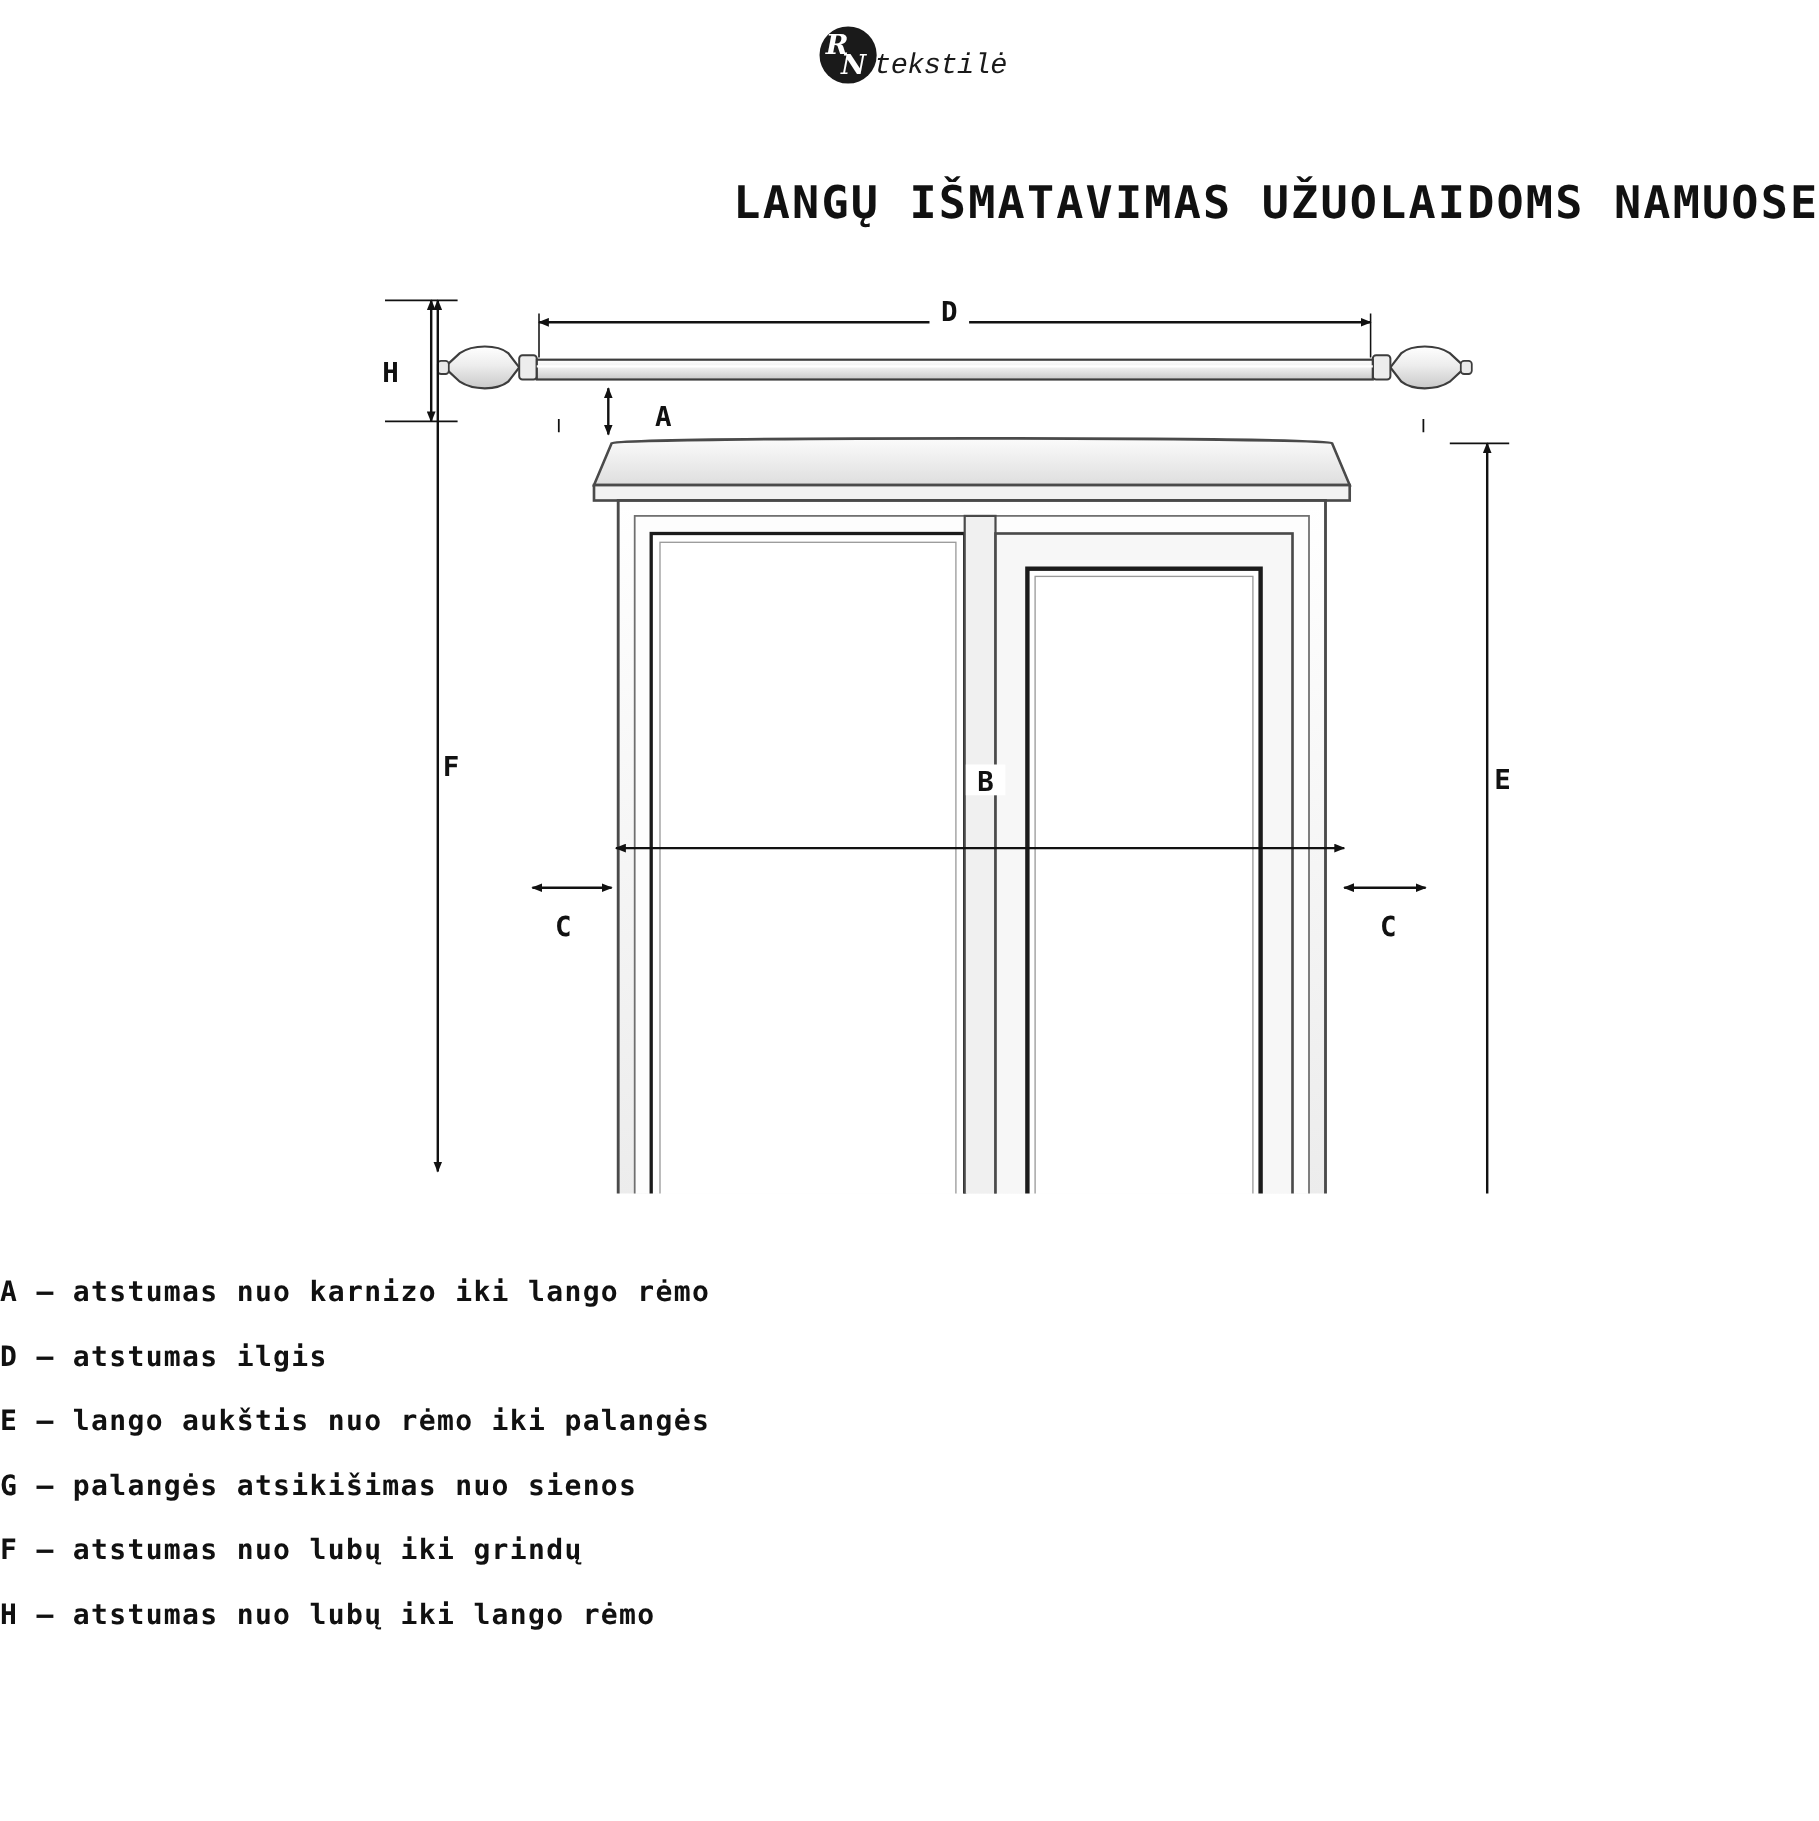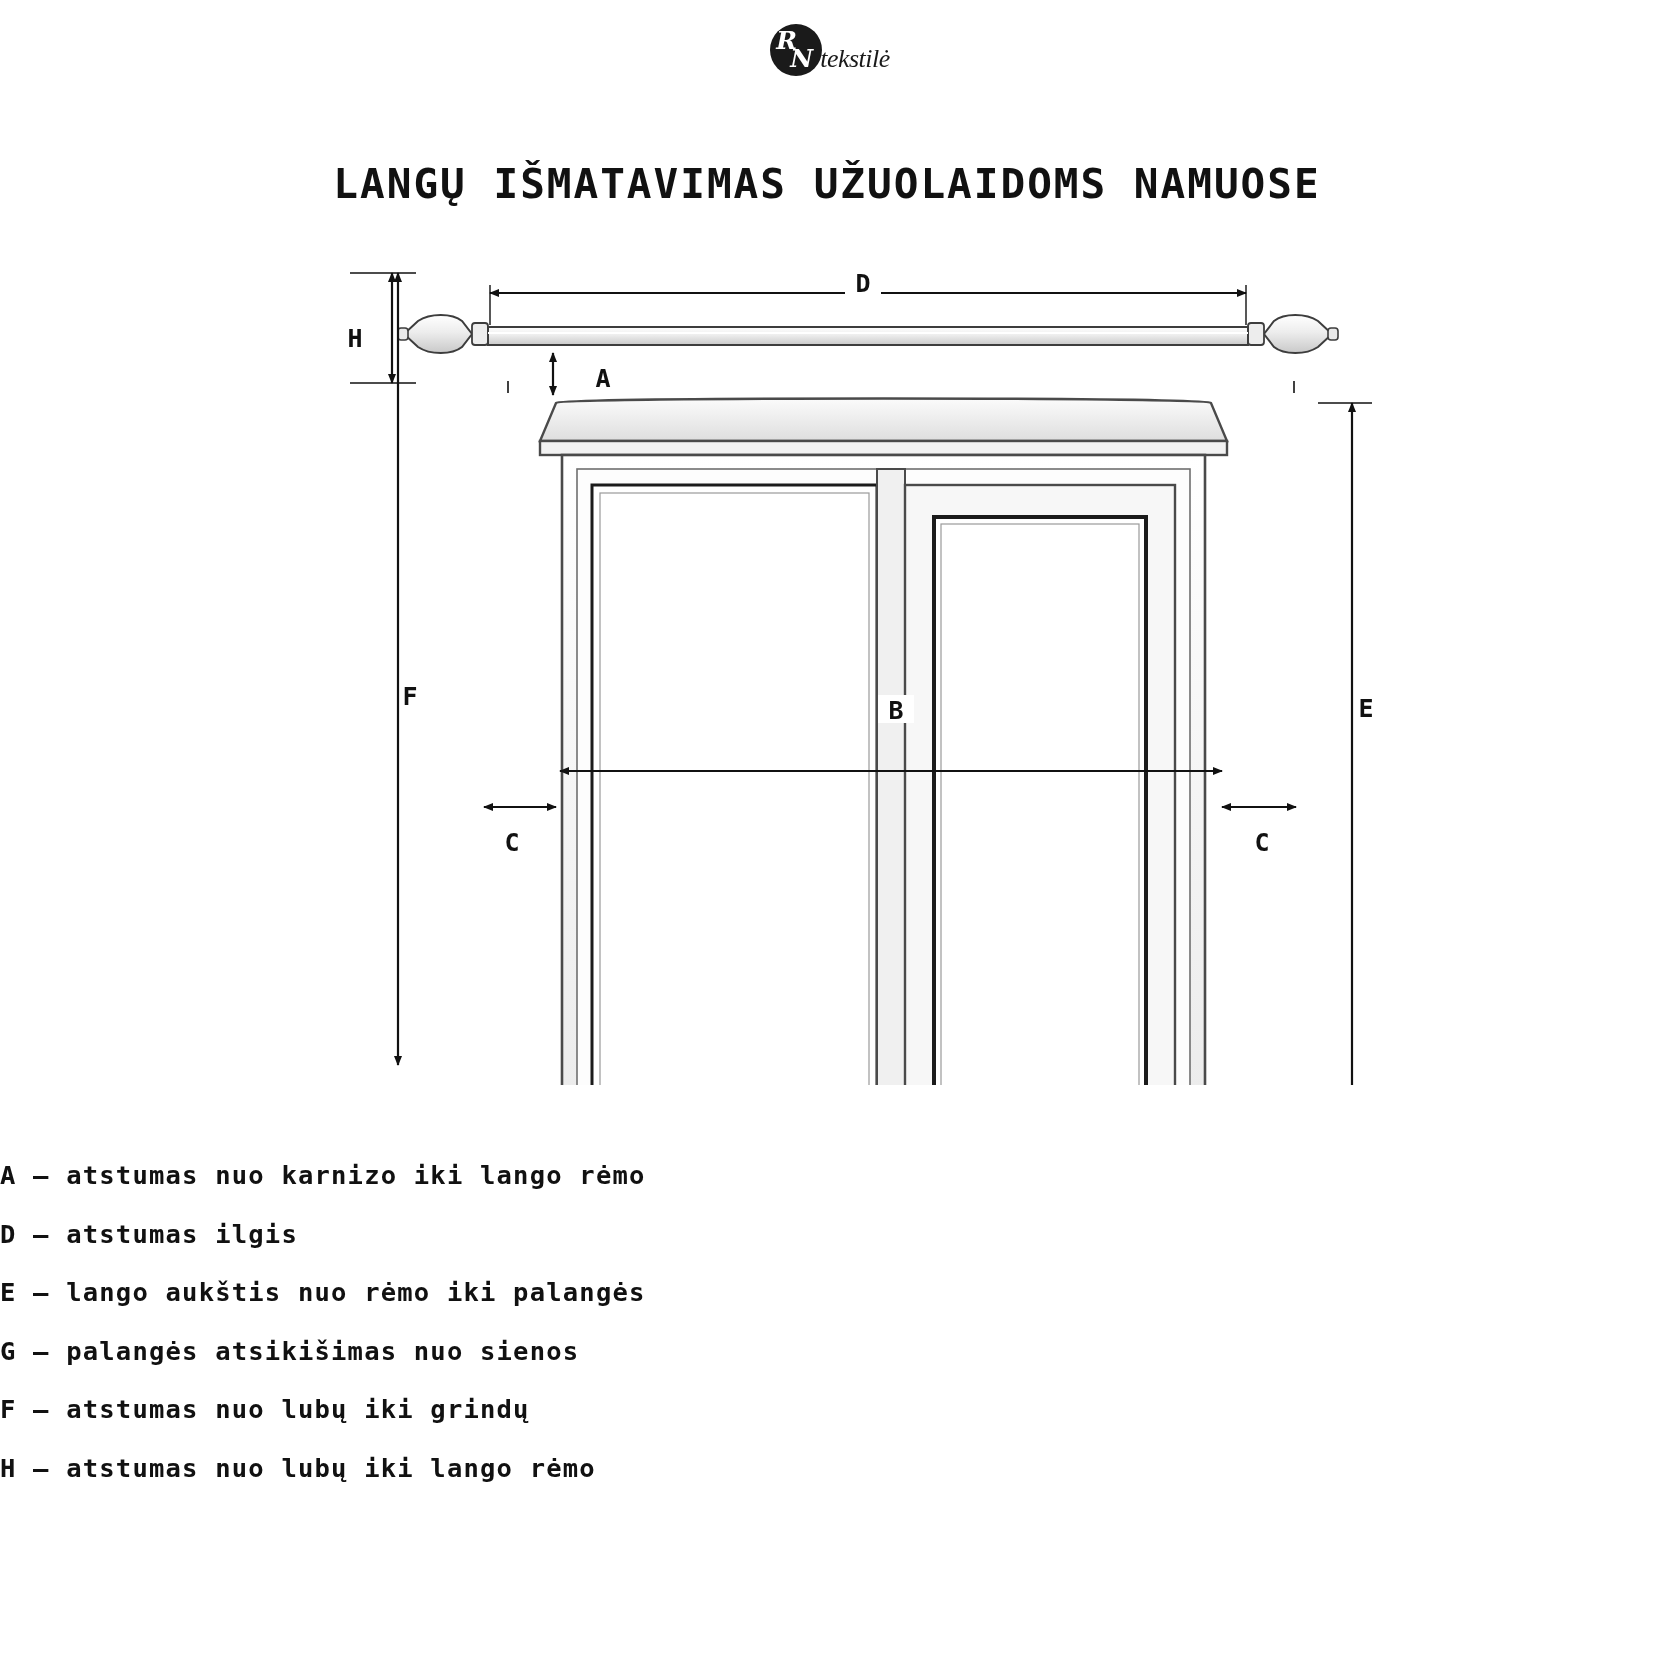--- a/index.html
+++ b/index.html
@@ -61,36 +61,36 @@
   }
   .logo-n {
     position: absolute;
     left: 26px;
     top: 24px;
     font-size: 25px;
     line-height: 1;
   }
   .logo-word {
     margin-left: -6px;
-    font-family: Liberation Serif, serif;
+    font-family: Liberation Mono, monospace;
     font-style: italic;
     font-size: 26px;
     letter-spacing: -0.5px;
     color: #1a1a1a;
     align-self: flex-start;
     margin-top: 26px;
   }
 
   
   .title {
     position: absolute;
     left: 0;
     top: 160px;
     width: 100%;
-    text-align: center;
+    text-align: right;
     font-family: "DejaVu Sans Mono", monospace;
     font-weight: 700;
     font-size: 41px;
     letter-spacing: 2px;
     color: #111111;
   }
 
   
   .diagram {
     position: absolute;

